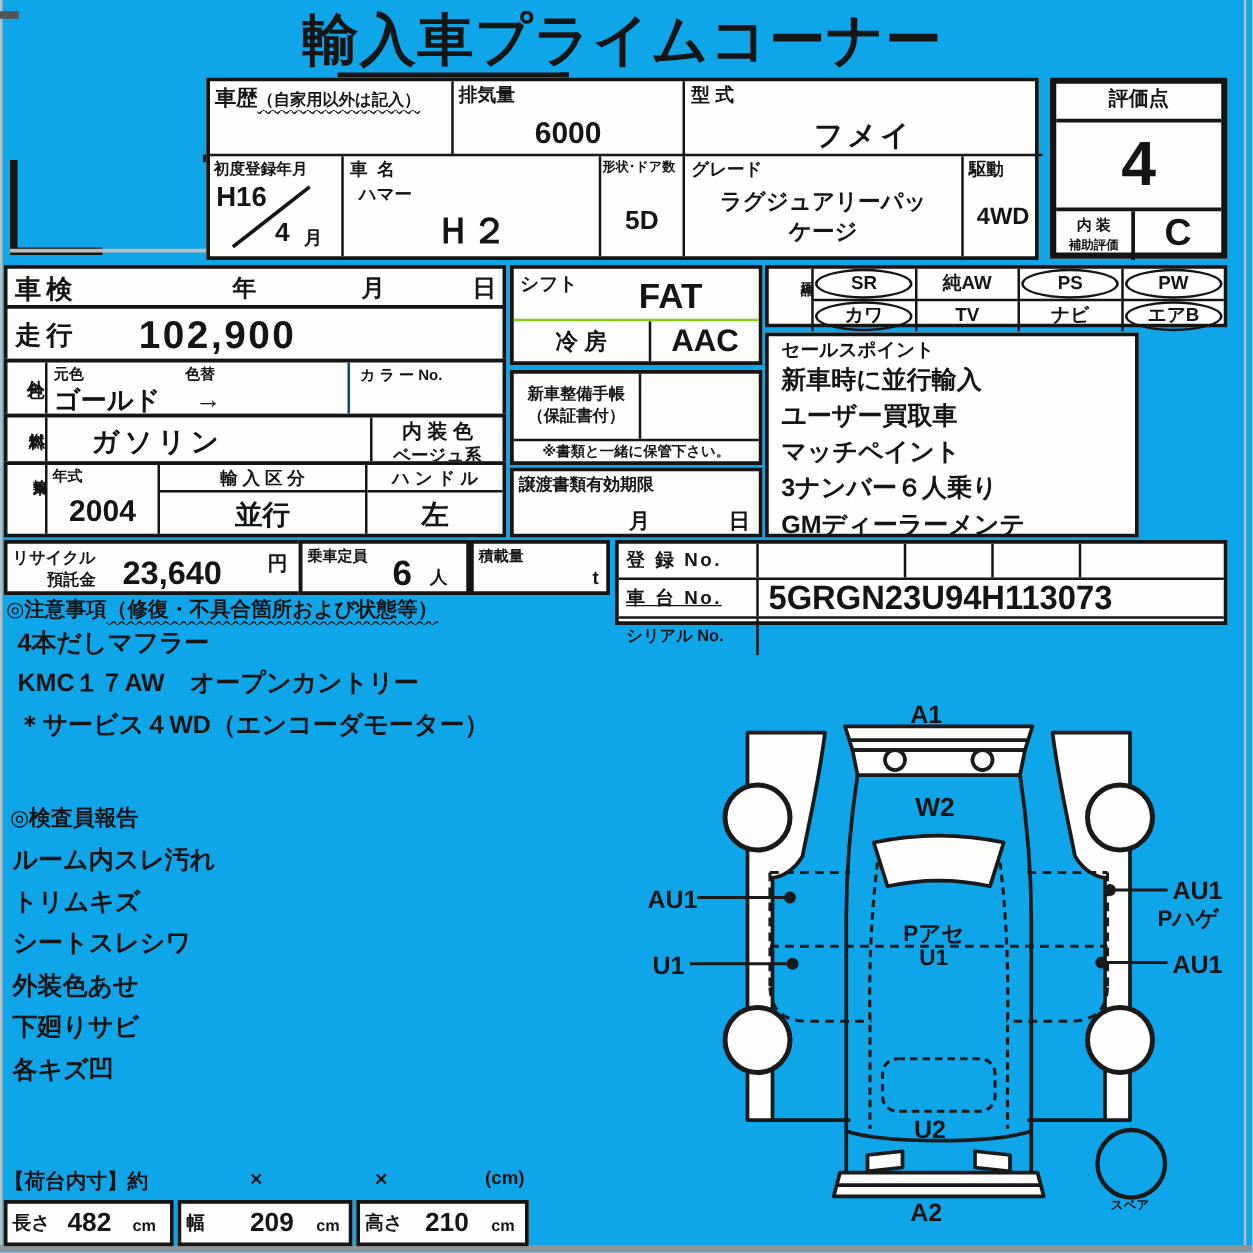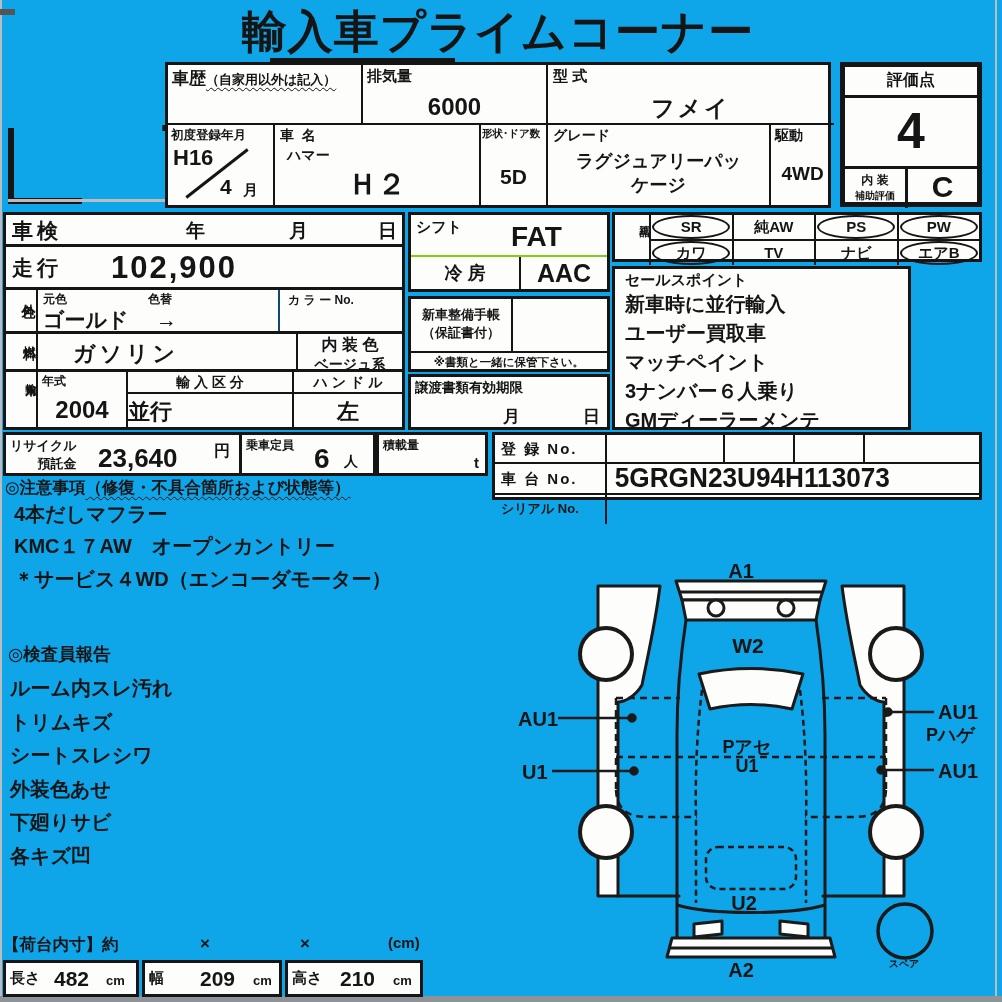--- a/index.html
+++ b/index.html
@@ -119,21 +119,21 @@
     </div>
   </div>
   <div class="box" style="left:3px;top:369px;width:402px;height:61px;display:flex;">
     <div class="vlabel" style="width:32px;border-right:2px solid #151515;font-size:11px;padding:2px 0 0 9px;box-sizing:border-box;">輸入車用</div>
     <div style="width:88px;border-right:2px solid #151515;position:relative;">
       <span class="abs" style="left:4px;top:1px;font-size:12px;">年式</span>
       <div class="abs" style="left:0;top:24px;width:100%;text-align:center;font-size:24px;">2004</div>
     </div>
     <div style="width:164px;border-right:2px solid #151515;">
       <div style="border-bottom:2px solid #151515;text-align:center;font-size:14px;height:20px;line-height:20px;">輸 入 区 分</div>
-      <div style="text-align:left;font-size:22px;padding-top:3px;">並行</div>
+      <div style="text-align:center;font-size:22px;padding-top:3px;">並行</div>
     </div>
     <div style="flex:1;">
       <div style="border-bottom:2px solid #151515;text-align:center;font-size:14px;height:20px;line-height:20px;">ハ ン ド ル</div>
       <div style="text-align:center;font-size:22px;padding-top:3px;">左</div>
     </div>
   </div>
 
   <div class="box" style="left:408px;top:212px;width:202px;height:80px;">
     <div style="height:42px;border-bottom:2px solid #84cc16;position:relative;box-sizing:border-box;">
       <span class="abs" style="left:5px;top:3px;font-size:15px;">シフト</span>
@@ -217,21 +217,21 @@
 
   <div class="box" style="left:492px;top:432px;width:490px;height:68px;">
     <div style="height:29px;border-bottom:2px solid #151515;display:flex;box-sizing:border-box;">
       <div style="width:112px;border-right:2px solid #151515;font-size:15px;line-height:27px;padding-left:6px;letter-spacing:2px;box-sizing:border-box;">登 録 No.</div>
       <div style="width:118px;border-right:2px solid #151515;box-sizing:border-box;"></div>
       <div style="width:70px;border-right:2px solid #151515;box-sizing:border-box;"></div>
       <div style="width:70px;border-right:2px solid #151515;box-sizing:border-box;"></div>
       <div style="flex:1;"></div>
     </div>
     <div style="height:31px;border-bottom:2px solid #151515;display:flex;box-sizing:border-box;">
-      <div style="width:112px;border-right:2px solid #151515;font-size:15px;line-height:29px;padding-left:6px;letter-spacing:2px;box-sizing:border-box;">車 台 No.</div>
+      <div style="width:112px;border-right:2px solid #151515;font-size:15px;line-height:29px;padding-left:6px;letter-spacing:2px;box-sizing:border-box;text-decoration:underline;">車 台 No.</div>
       <div style="flex:1;font-size:27px;line-height:28px;padding-left:8px;transform:scaleX(.97);transform-origin:left;">5GRGN23U94H113073</div>
     </div>
     <div style="height:29px;display:flex;">
       <div style="width:112px;border-right:2px solid #151515;font-size:13px;line-height:27px;padding-left:6px;box-sizing:border-box;">シリアル No.</div>
       <div style="flex:1;"></div>
     </div>
   </div>
 
   <div class="abs" style="left:5px;top:477px;font-size:16.5px;">
     <span>◎注意事項</span><span class="wavy">（修復・不具合箇所および状態等）</span>

